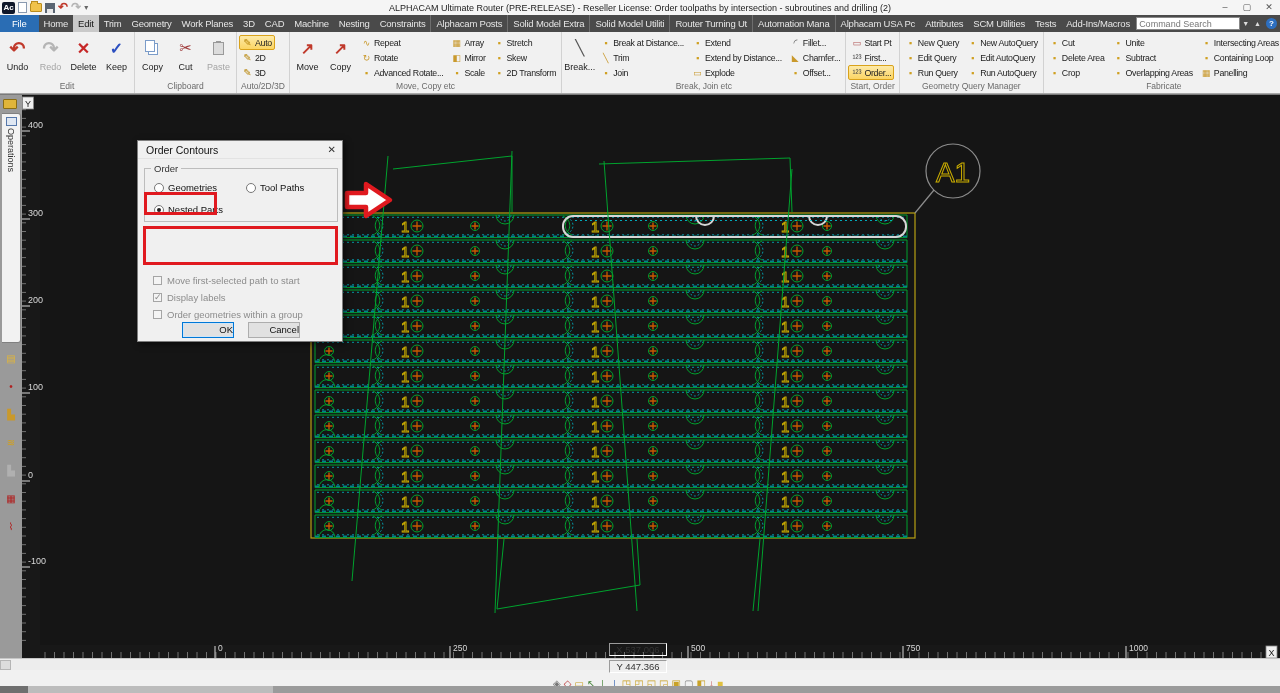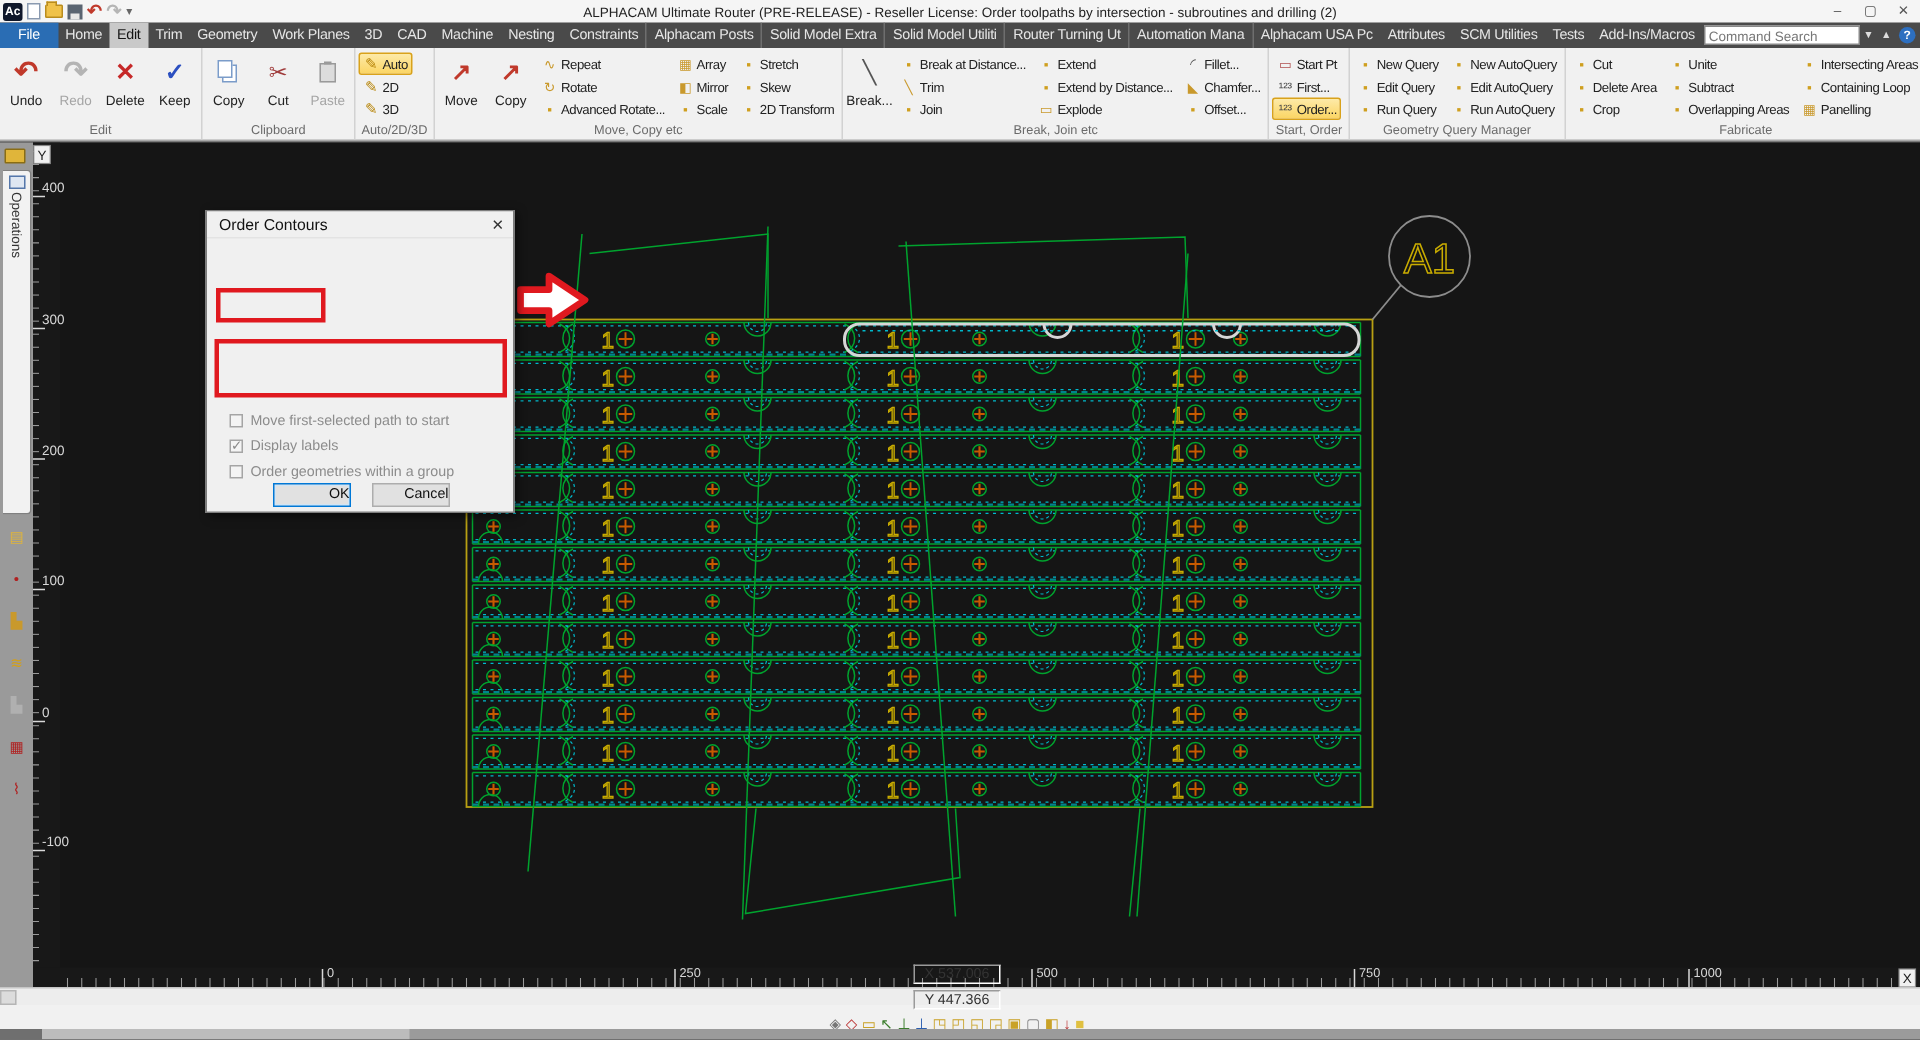--- a/index.html
+++ b/index.html
@@ -1213,20 +1213,35 @@
         <text x="953" y="181" font-size="28" text-anchor="middle" fill="none" stroke="#c9ac00" stroke-width="1" font-family="Liberation Sans, sans-serif">A1</text>
         <polygon points="347,192 366,192 366,183 390,199 366,215 366,206 347,206" fill="#ffffff" stroke="#e0191f" stroke-width="4.5" stroke-linejoin="round"></polygon>
       </svg>
 
     <div id="dialog">
       <div id="dlg-title">
         <span class="t">Order Contours</span>
         <span id="dlg-close">✕</span>
       </div>
 
+      <div class="grpbox" style="left:6px; top:27px; width:194px; height:54px;">
+        <span class="leg">Order</span>
+        <div class="radio" style="left:9px; top:13px;">
+          <span class="rdot"></span>
+          <span class="rlabel">Geometries</span>
+        </div>
+        <div class="radio" style="left:101px; top:13px;">
+          <span class="rdot"></span>
+          <span class="rlabel">Tool Paths</span>
+        </div>
+        <div class="radio" style="left:9px; top:35px;">
+          <span class="rdot sel"></span>
+          <span class="rlabel">Nested Parts</span>
+        </div>
+      </div>
 
 
       <div class="cbrow" style="left:15px; top:134px;">
         <span class="cbox"></span>
         <span class="cblabel">Move first-selected path to start</span>
       </div>
       <div class="cbrow" style="left:15px; top:151px;">
         <span class="cbox checked"></span>
         <span class="cblabel">Display labels</span>
       </div>

